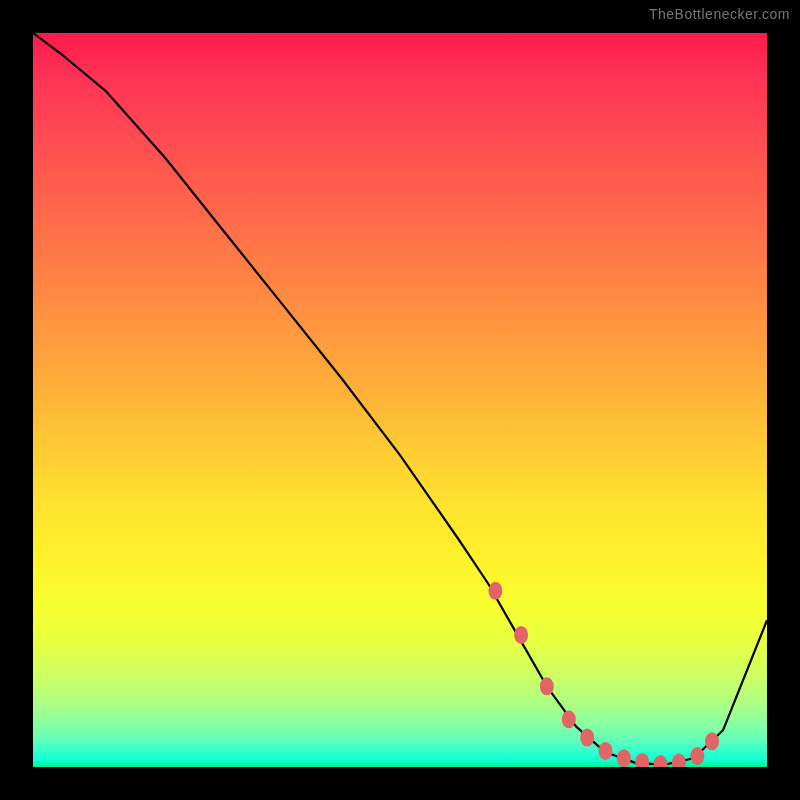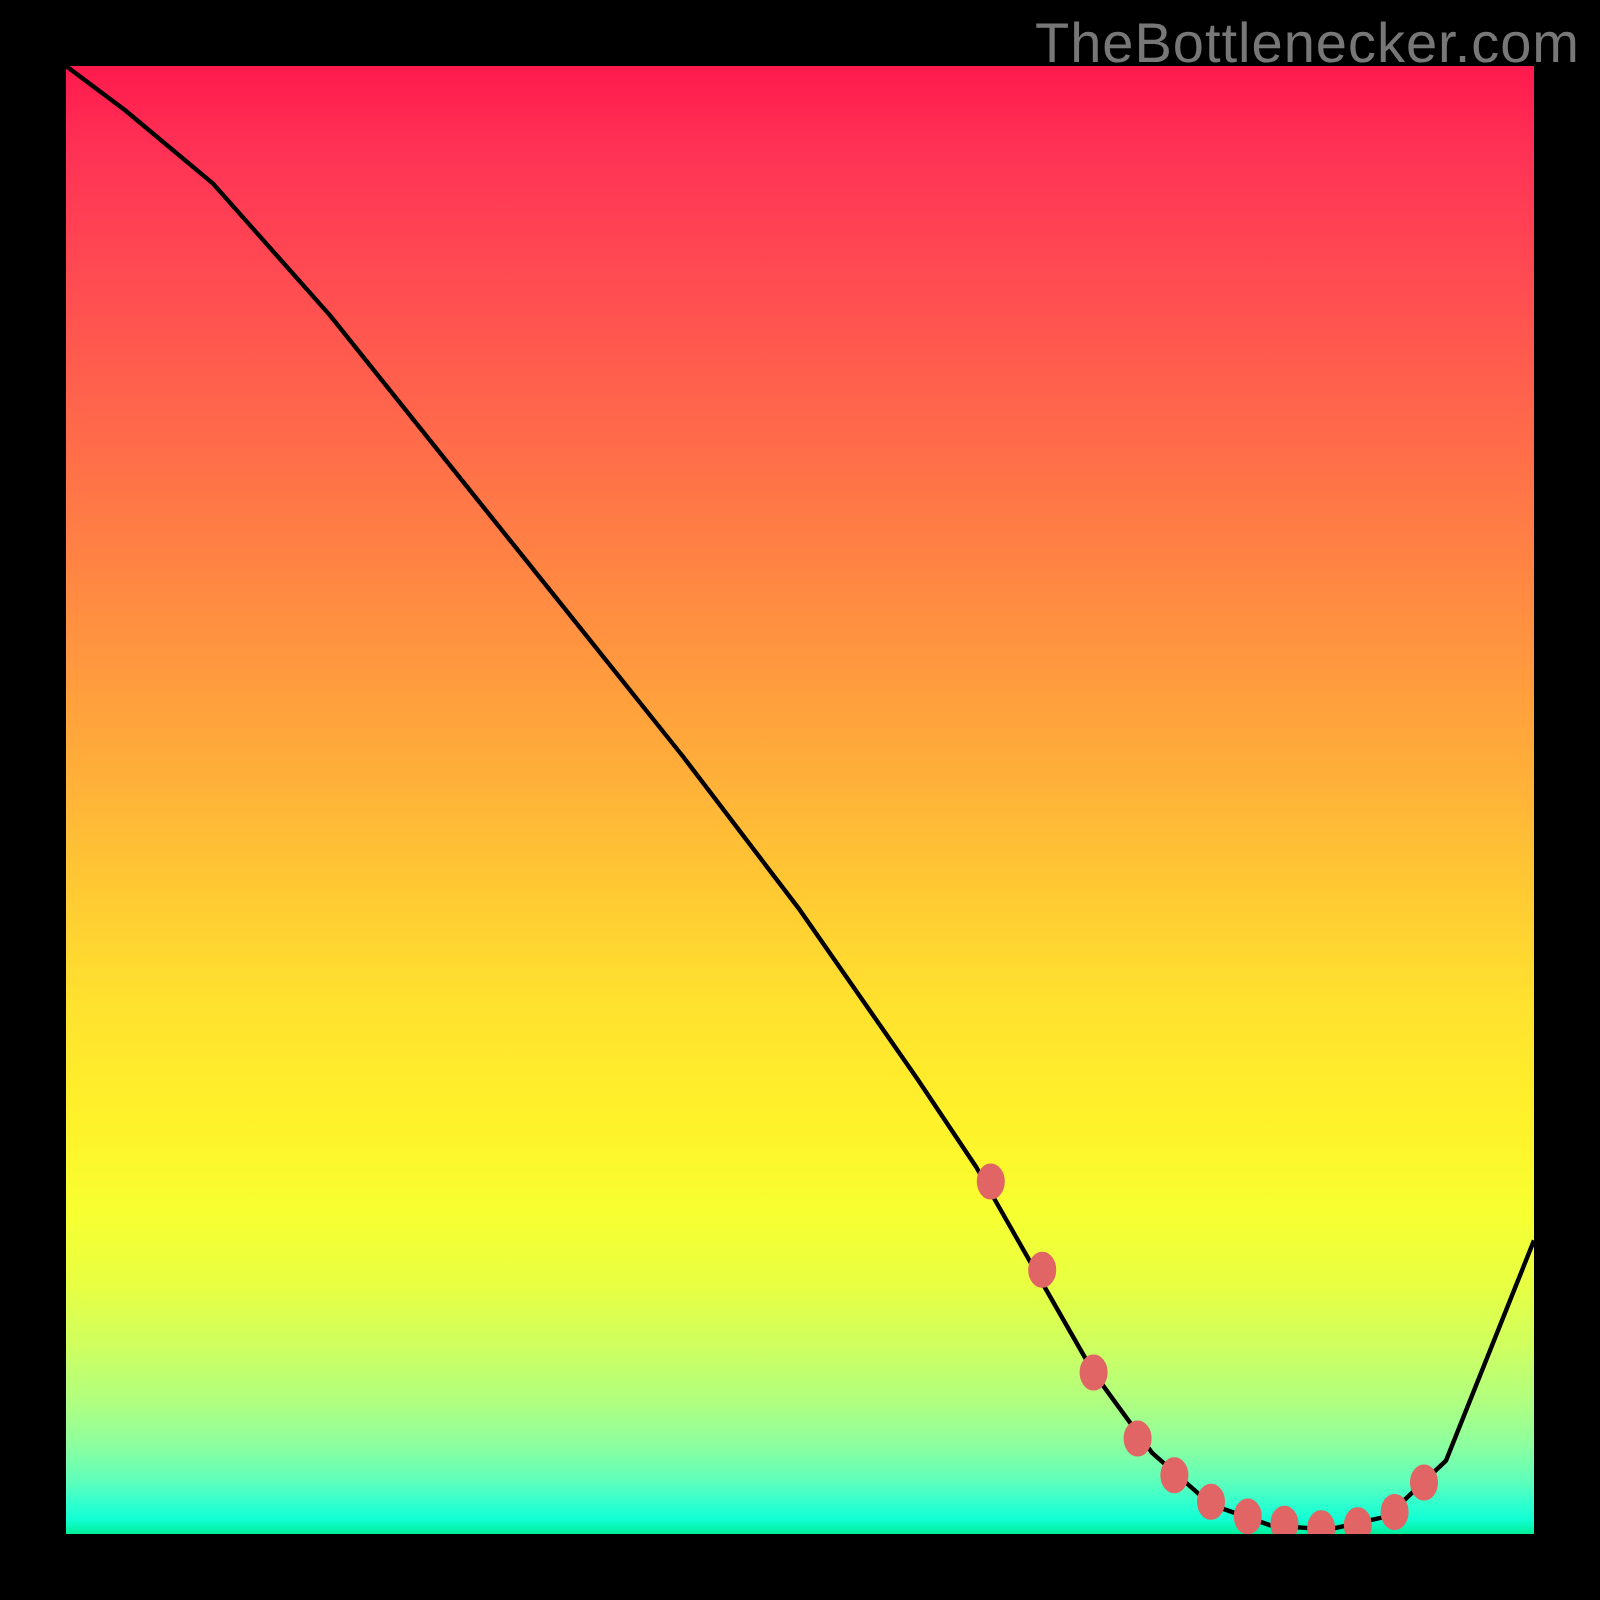--- a/index.html
+++ b/index.html
@@ -49,21 +49,21 @@
       #2effcf 98%,
       #12ffd4 99%,
       #00ef99 100%
     );
   }
   .watermark {
     position: absolute;
     top: 6px;
     right: 10px;
     color: #777;
-    font-size: 28px;
+    font-size: 14px;
     font-weight: 500;
     letter-spacing: 0.5px;
     z-index: 20;
     user-select: none;
   }
   svg.curve {
     position: absolute;
     left: 0; top: 0;
     width: 734px;
     height: 734px;

